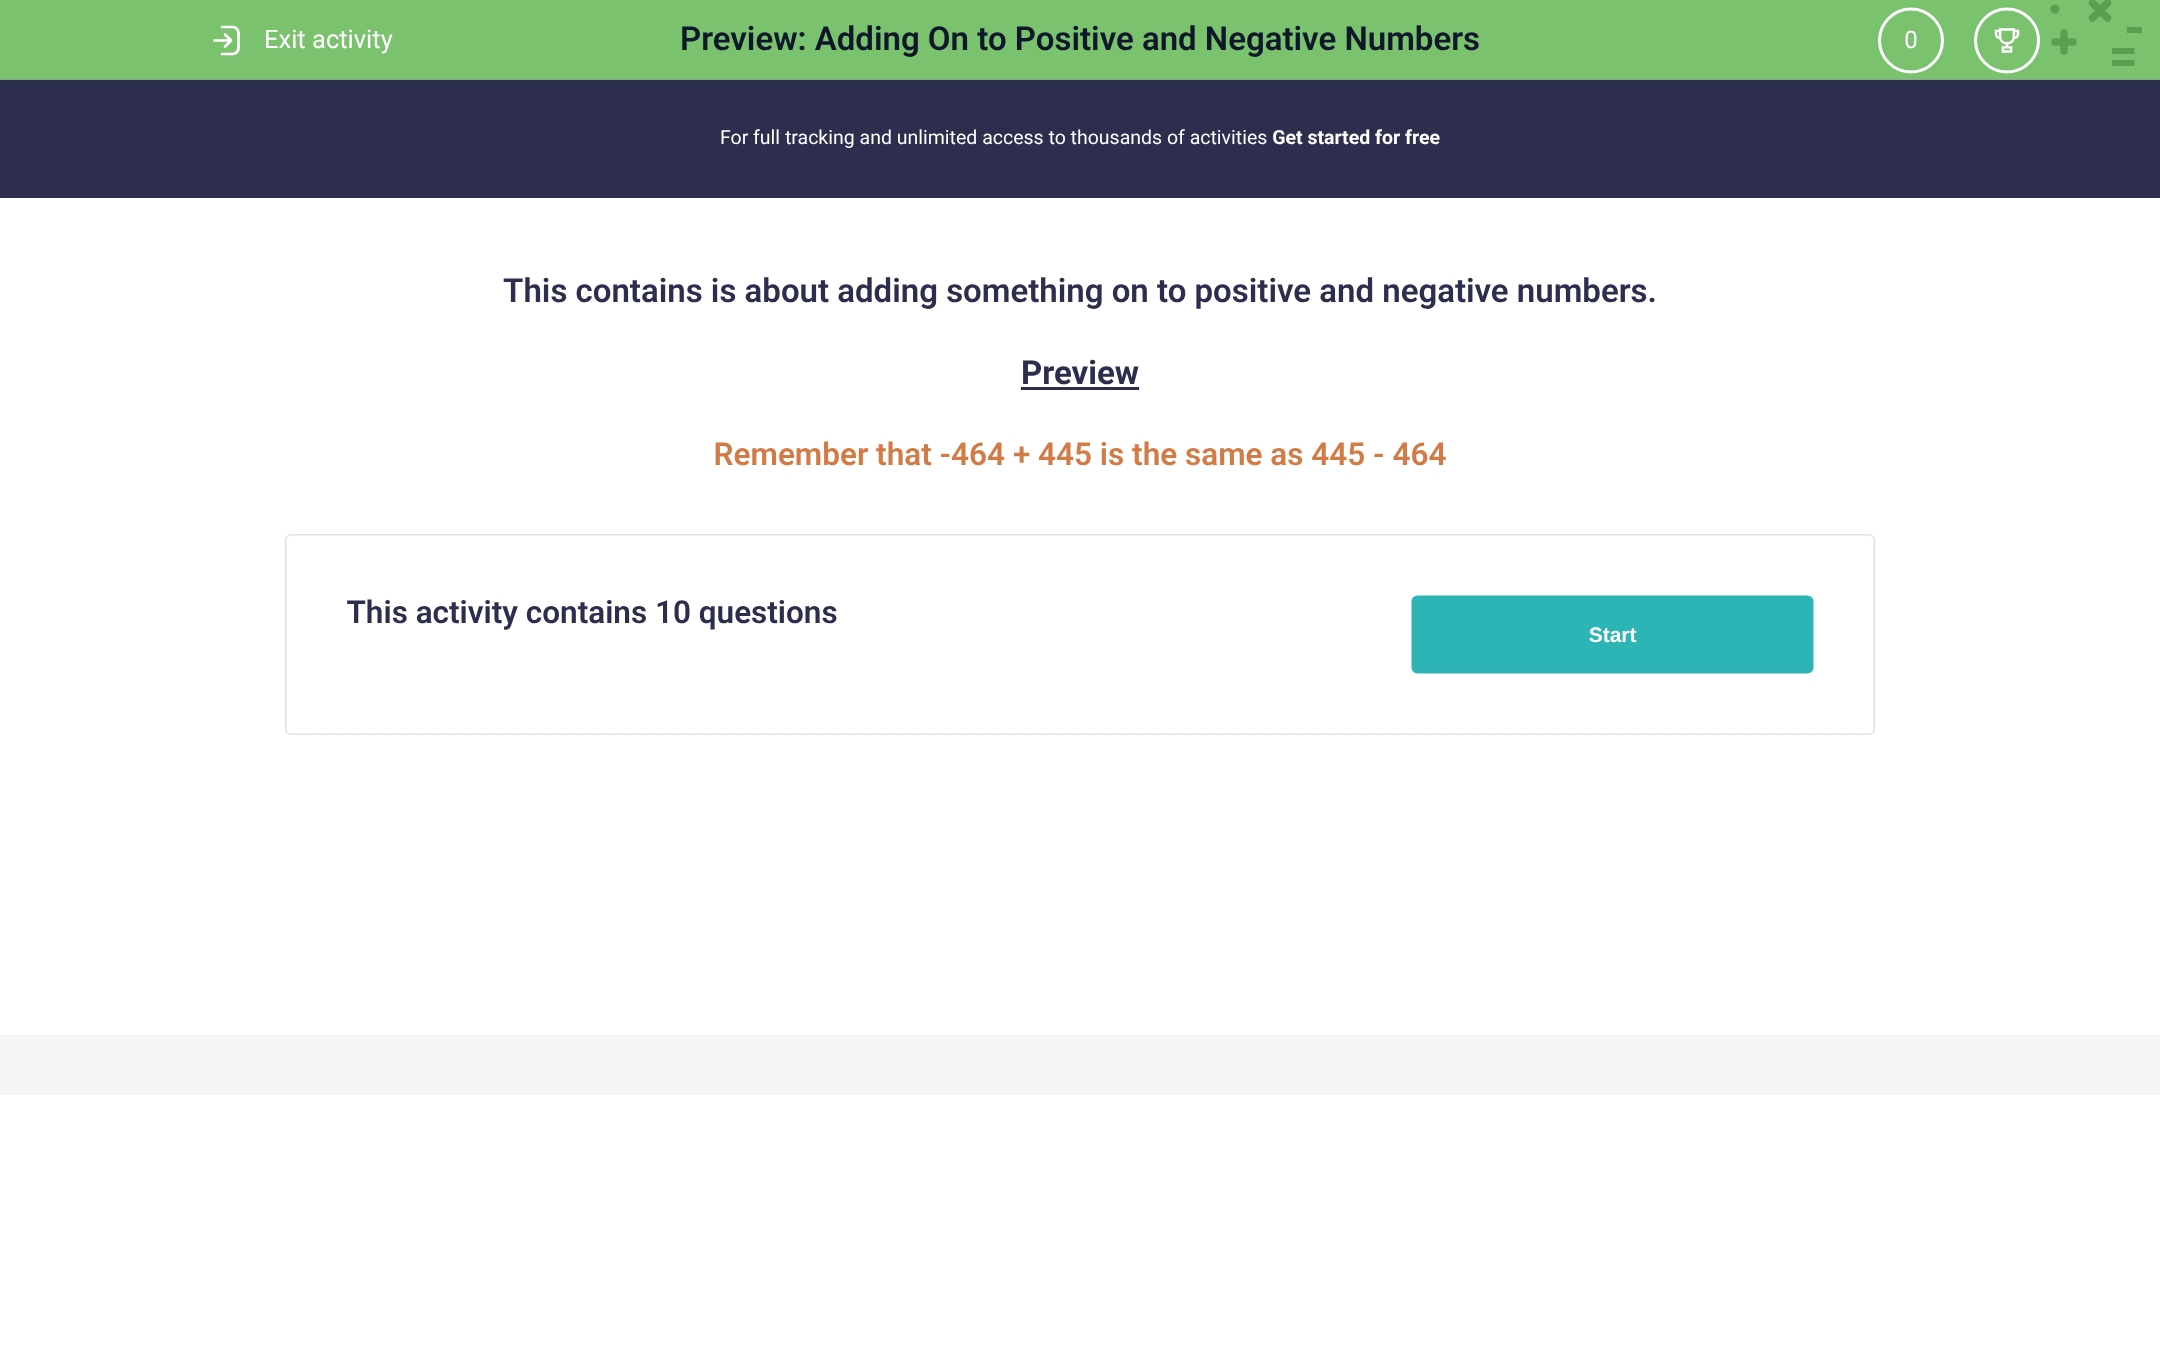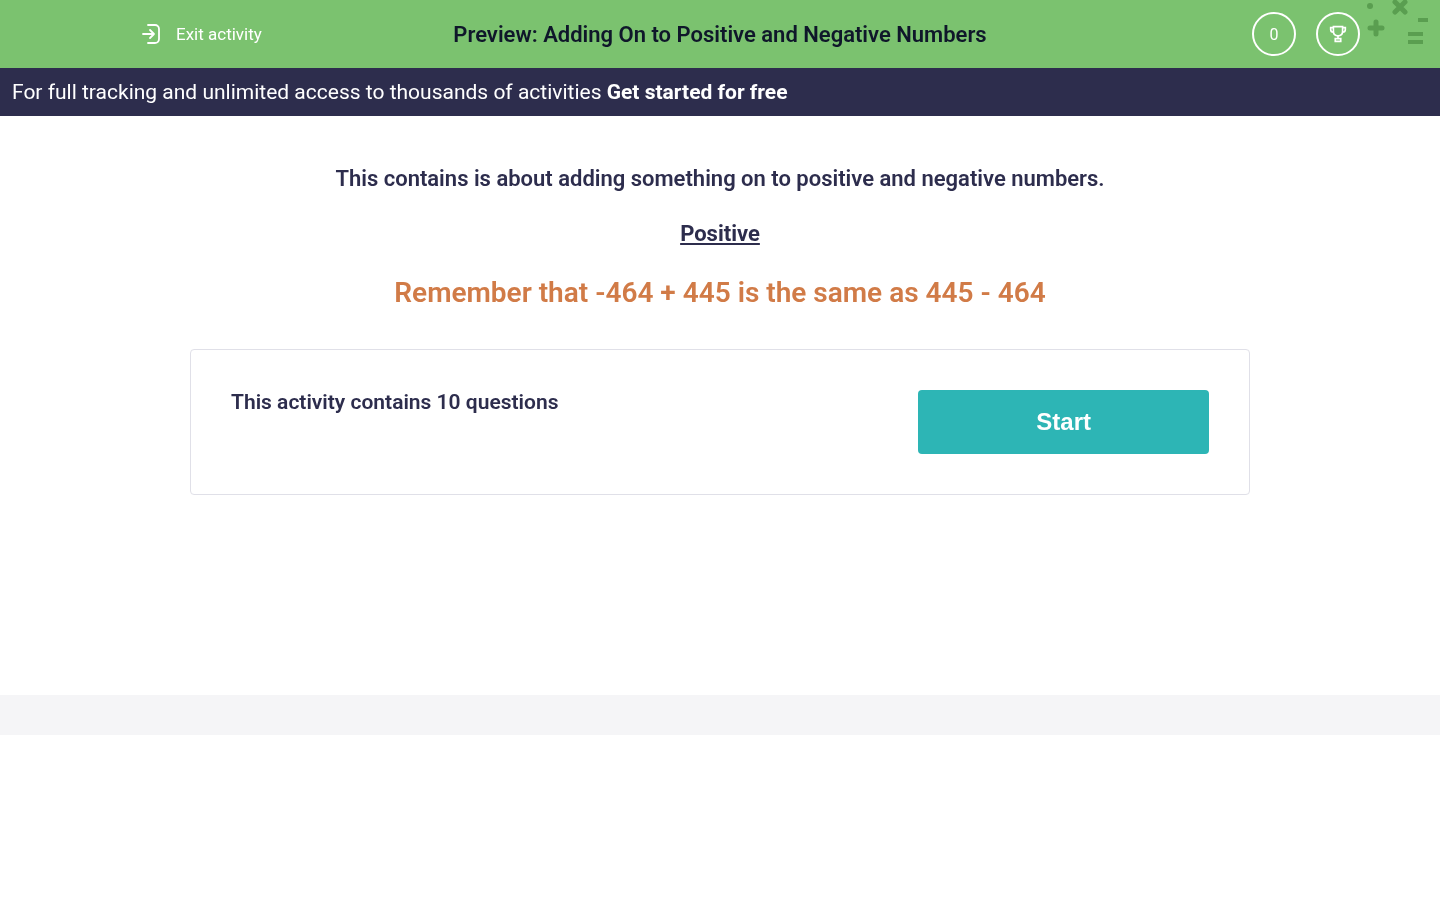--- a/index.html
+++ b/index.html
@@ -10,21 +10,21 @@
     
     body {
       font-family: -apple-system, BlinkMacSystemFont, 'Segoe UI', Roboto, Arial, sans-serif;
       background: #ffffff;
       color: #2d2d4d;
       min-height: 900px;
     }
     
     .header {
       background: #7bc26f;
-      height: 68px;
+      height: 53px;
       display: flex;
       align-items: center;
       padding: 0 44px;
       position: relative;
     }
     
     .exit-activity {
       display: flex;
       align-items: center;
       gap: 12px;
@@ -95,23 +95,23 @@
       right: 0;
       top: 0;
       width: 80px;
       height: 50px;
       pointer-events: none;
     }
     
     .banner {
       background: #2d2d4d;
       color: #ffffff;
-      padding: 12px;
-      text-align: left;
-      font-size: 21px;
+      padding: 32px;
+      text-align: center;
+      font-size: 13px;
     }
     
     .banner a {
       color: #ffffff;
       font-weight: 700;
       text-decoration: none;
       cursor: pointer;
     }
     
     .content {
@@ -137,21 +137,21 @@
     }
     
     .example-line {
       font-size: 20px;
       color: #2d2d4d;
       margin-bottom: 28px;
       white-space: pre;
     }
     
     .remember-line {
-      font-size: 28px;
+      font-size: 21px;
       font-weight: 600;
       color: #d17b47;
       margin-top: 30px;
       margin-bottom: 40px;
     }
     
     .activity-box {
       border: 1px solid #e0e0e8;
       border-radius: 4px;
       padding: 40px 40px;
@@ -167,21 +167,21 @@
       font-weight: 600;
       color: #2d2d4d;
       text-align: left;
     }
     
     .start-button {
       background: #2db5b5;
       color: #ffffff;
       border: none;
       padding: 18px 118px;
-      font-size: 24px;
+      font-size: 14px;
       font-weight: 600;
       border-radius: 4px;
       cursor: pointer;
       min-width: 210px;
     }
     
     .footer-space {
       height: 150px;
       background: #ffffff;
     }
@@ -230,21 +230,21 @@
   </svg>
 </div>
 
 <div class="banner">
   <span>For full tracking and unlimited access to thousands of activities </span><a>Get started for free</a>
 </div>
 
 <div class="content">
   <p class="intro-text">This contains is about adding something on to positive and negative numbers.</p>
 
-  <p class="example-heading">Positive</p>
+  <p class="example-heading">Preview</p>
 
 
 
   <p class="remember-line">Remember that -464 + 445 is the same as 445 - 464</p>
 
   <div class="activity-box">
     <div class="question-count">This activity contains 10 questions</div>
     <button class="start-button">Start</button>
   </div>
 </div>

